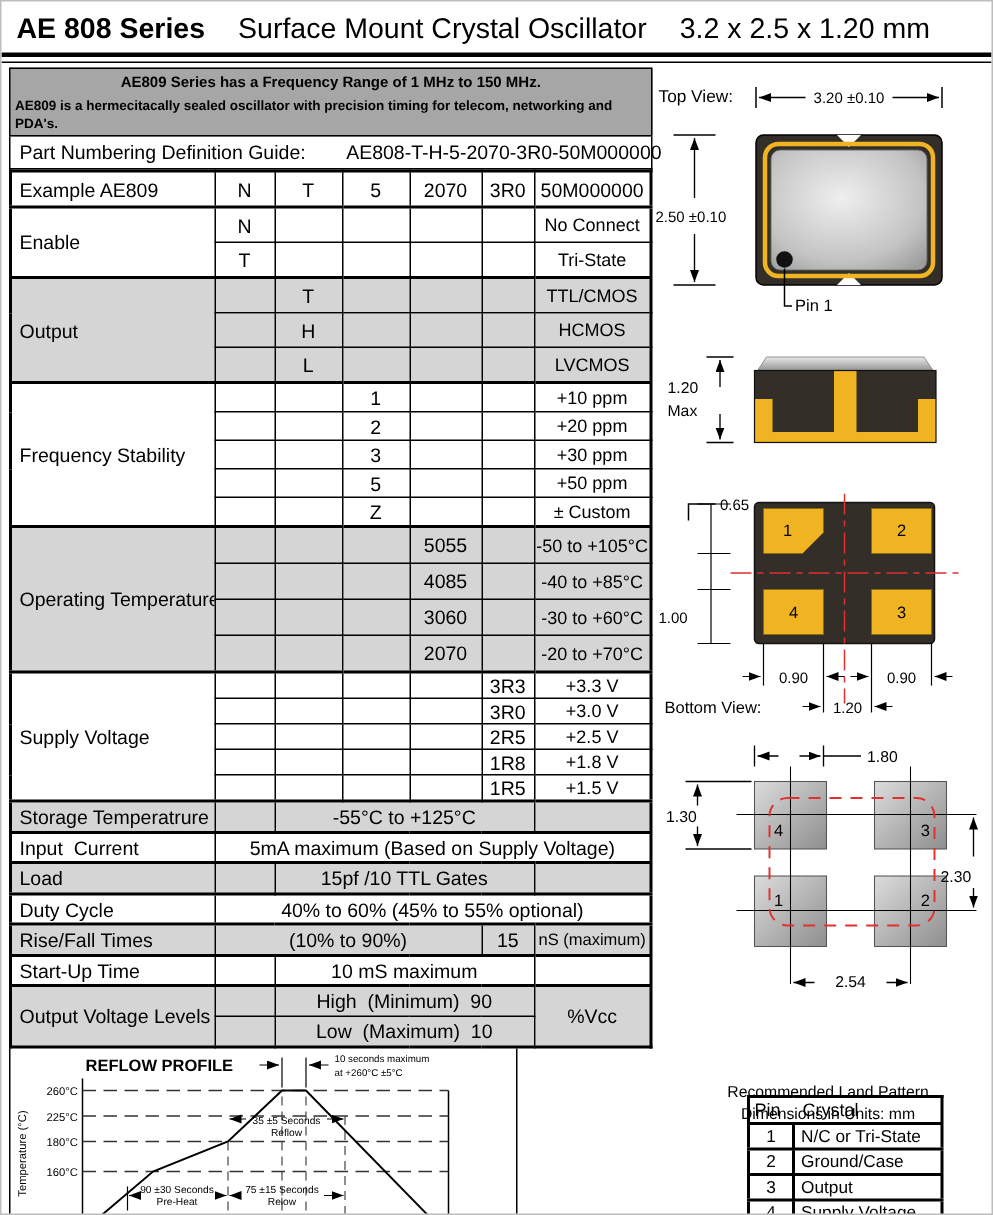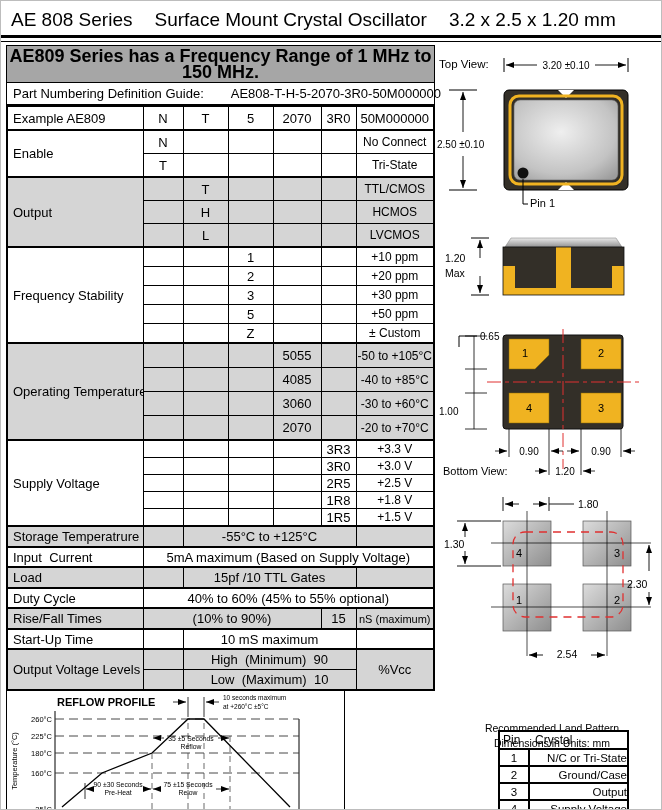--- a/index.html
+++ b/index.html
@@ -1,26 +1,26 @@
 <!DOCTYPE html>
 <html><head>
 <meta charset="utf-8">
 <style>
   html,body{margin:0;padding:0;background:#fff;}
   .page{width:662px;height:810px;position:relative;background:#fff;overflow:hidden;
         border:1px solid #bdbdbd;box-sizing:border-box;
         font-family:"Liberation Sans",sans-serif;color:#000;}
   
   .titlebar{display:flex;align-items:baseline;gap:22px;padding:8px 0 4px 10px;font-size:19px;}
-  .t-bold{font-weight:normal;}
+  .t-bold{font-weight:bold;}
   .rule{border-top:3px solid #000;border-bottom:1px solid #000;height:3px;}
   
   .leftcol{position:absolute;left:5px;top:44px;width:429px;}
   .banner{background:#a6a6a6;border:1px solid #000;text-align:center;padding:2px 0 2px 0;}
-  .banner .l1{font-size:18px;font-weight:bold;line-height:16px;}
+  .banner .l1{font-size:10px;font-weight:bold;line-height:16px;}
   .banner .l2{font-size:9px;font-weight:bold;line-height:12px;text-align:left;padding-left:3px;}
   .pnum{border:1px solid #000;border-top:none;font-size:13px;line-height:19px;padding:1px 0 1px 6px;white-space:pre;}
   table.spec{border-collapse:collapse;table-layout:fixed;width:429px;border:2px solid #000;}
   table.spec td,table.spec th{border:1px solid #000;padding:0;margin:0;text-align:center;
       font-weight:normal;font-size:13px;vertical-align:middle;overflow:hidden;}
   table.spec .lbl{text-align:left;padding-left:5px;white-space:pre;margin-left:22px;}
   table.spec .desc{font-size:12px;margin-top:47px;}
   table.spec .small{font-size:11px;}
   tr.sh>td,tr.sh>th{background:#d5d5d5;}
   tr.gt>td,tr.gt>th{border-top:2px solid #000;}
@@ -31,21 +31,21 @@
   tr.h16>td,tr.h16>th{height:16px;}
   .reflowbox{width:339px;height:150px;border:1px solid #000;border-top:none;box-sizing:border-box;position:relative;}
   
   .abs{position:absolute;}
   svg text{font-family:"Liberation Sans",sans-serif;fill:#000;}
   .caption{position:absolute;left:440px;top:720px;width:222px;text-align:center;font-size:10.5px;line-height:15px;}
   table.pintab{position:absolute;left:497px;top:729px;width:131px;border-collapse:collapse;border:2px solid #000;}
   table.pintab th{font-size:12px;font-weight:normal;text-align:left;padding:0 0 0 3px;border-bottom:2px solid #000;height:16px;}
   table.pintab td{font-size:11.5px;border-bottom:2px solid #000;height:15px;padding:0;}
   table.pintab td.pin{width:28px;text-align:center;border-right:2px solid #000;}
-  table.pintab td.fn{text-align:right;padding-left:4px;}
+  table.pintab td.fn{text-align:left;padding-left:4px;}
   table.pintab th.fn-h{padding-left:6px;}
 </style>
 </head>
 <body>
 
 <div class="page">
 
   <svg width="0" height="0" style="position:absolute" aria-hidden="true">
     <defs>
       <marker id="ah" markerWidth="9" markerHeight="8" refX="8" refY="3" orient="auto" markerUnits="userSpaceOnUse">
@@ -70,20 +70,21 @@
   <div class="titlebar">
     <span class="t-bold">AE 808 Series</span>
     <span>Surface Mount Crystal Oscillator</span>
     <span>3.2 x 2.5 x 1.20 mm</span>
   </div>
   <div class="rule"></div>
 
   <div class="leftcol">
     <div class="banner">
       <div class="l1">AE809 Series has a Frequency Range of 1 MHz to 150 MHz.</div>
+      <div class="l2">AE809 is a hermecitacally sealed oscillator with precision timing for telecom, networking and PDA's.</div>
     </div>
     <div class="pnum"><span>Part Numbering Definition Guide:</span><span style="margin-left:27px">AE808-T-H-5-2070-3R0-50M000000</span></div>
 
     <table class="spec">
       <colgroup>
           <col style="width:136px">
           <col style="width:40px">
           <col style="width:45px">
           <col style="width:45px">
           <col style="width:48px">

